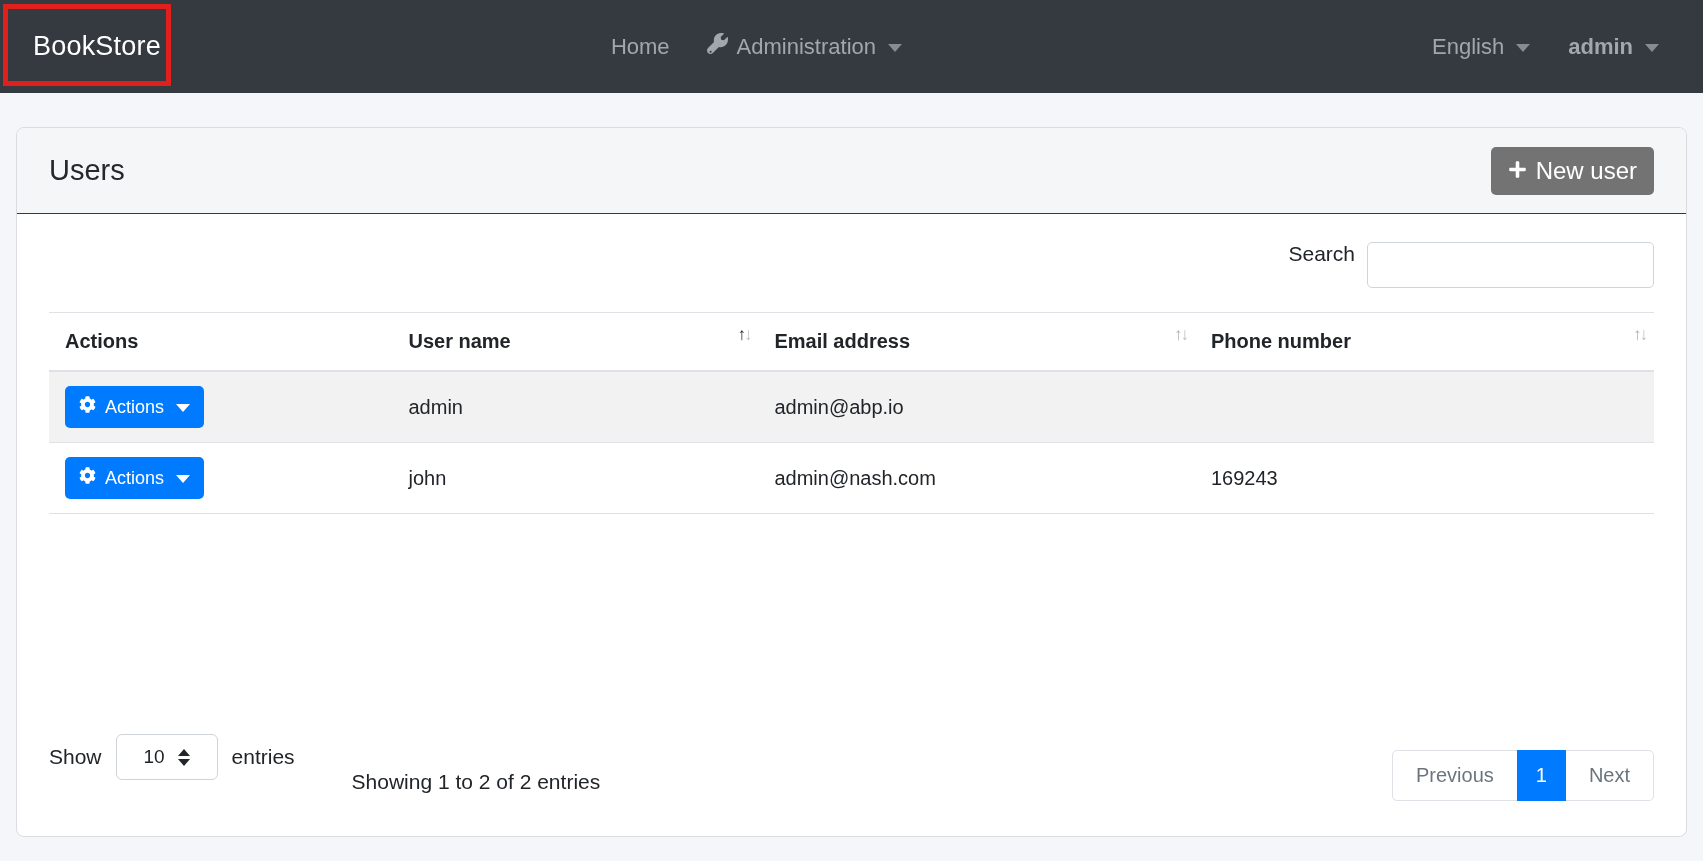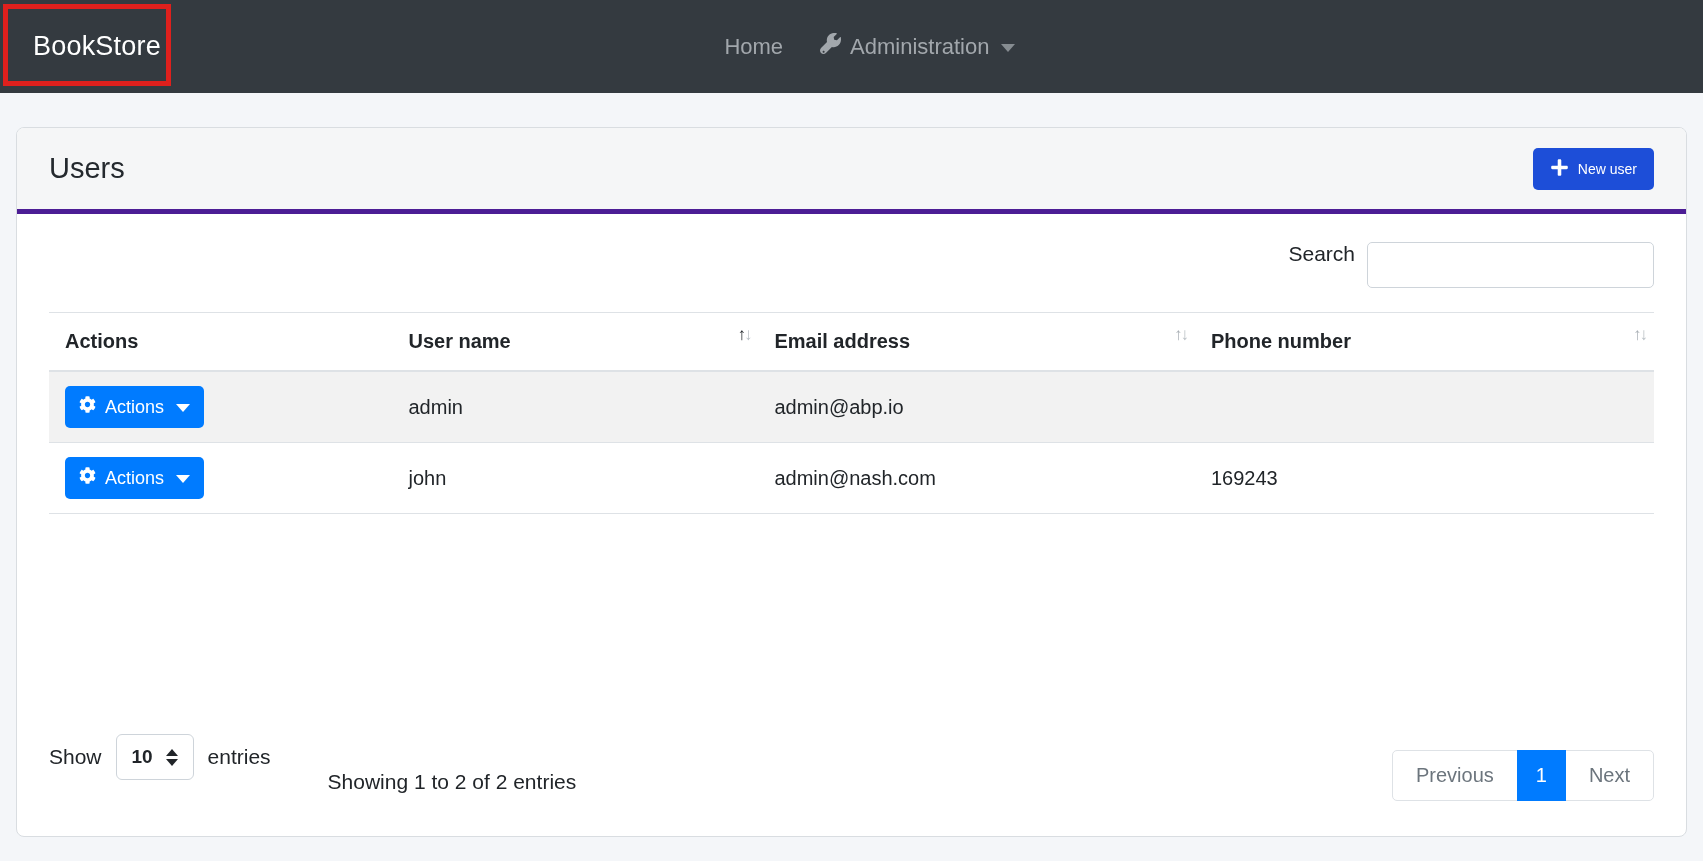--- a/index.html
+++ b/index.html
@@ -71,34 +71,34 @@
   .card {
     background: #ffffff;
     border: 1px solid #d9dde1;
     border-radius: 8px;
     height: 710px;
     overflow: hidden;
   }
   .card-header {
     height: 86px;
     background: #f5f6f7;
-    border-bottom: 5px solid #4c1d95;
+    border-bottom: 1px solid #4c1d95;
     display: flex;
     align-items: center;
     justify-content: space-between;
     padding: 0 32px;
   }
   .page-title { font-size: 29px; font-weight: 400; color: #24292e; }
   .btn-primary {
-    background: #1d4ed8;
+    background: #737373;
     color: #fff;
     border: none;
     border-radius: 5px;
     font-family: "Liberation Sans", sans-serif;
-    font-size: 14px;
+    font-size: 24px;
     display: inline-flex;
     align-items: center;
     gap: 9px;
     padding: 10px 17px;
     cursor: pointer;
   }
   .card-body {
     position: relative;
     height: 623px;
     padding: 0 32px;
@@ -181,32 +181,31 @@
     display: flex;
     align-items: flex-start;
   }
   .show-group {
     display: flex;
     align-items: center;
     gap: 14px;
     font-size: 21px;
   }
   .page-size-select {
-    width: 78px;
+    width: 102px;
     height: 46px;
     border: 1px solid #ced4da;
     border-radius: 6px;
     background: #fff;
     display: flex;
     align-items: center;
     justify-content: center;
     gap: 13px;
     font-size: 19px;
     cursor: pointer;
-    font-weight: bold;
   }
   .sel-arrows { display: flex; flex-direction: column; gap: 3px; }
   .sel-arrows i {
     width: 0; height: 0;
     border-left: 6px solid transparent;
     border-right: 6px solid transparent;
   }
   .sel-arrows .a-up { border-bottom: 7px solid #212529; }
   .sel-arrows .a-down { border-top: 7px solid #212529; }
   .entries-info {
@@ -253,20 +252,30 @@
       <span class="icon-svg">
         <svg width="21" height="21" viewBox="0 0 512 512" fill="#a2a7ac">
             <path d="M507.73 109.1c-2.24-9.03-13.54-12.09-20.12-5.51l-74.36 74.36-67.88-11.31-11.31-67.88 74.36-74.36c6.62-6.62 3.43-17.9-5.66-20.16C335.03-11.76 262.9 6.91 216.05 53.76c-44.99 44.99-59.8 108.71-44.99 166.02L24.72 366.11c-32.88 32.88-32.96 86.13-.02 119.07 32.94 32.94 86.19 32.86 119.07-.02l146.23-146.23c57.39 14.89 121.13.1 166.12-44.89 46.85-46.85 65.52-118.98 51.61-184.94zM88 480c-13.23 0-24-10.77-24-24 0-13.25 10.75-24 24-24s24 10.75 24 24c0 13.23-10.77 24-24 24z"></path>
           </svg>
       </span>
       <span>Administration</span>
       <span class="caret"></span>
     </a>
   </div>
 
+  <div class="nav-right">
+    <a class="nav-link">
+      <span>English</span>
+      <span class="caret"></span>
+    </a>
+    <a class="nav-link user-link">
+      <span>admin</span>
+      <span class="caret"></span>
+    </a>
+  </div>
 </nav>
 
 <main class="main">
   <section class="card">
     <header class="card-header">
       <h2 class="page-title">Users</h2>
       <button class="btn-primary">
         <span class="icon-svg">
           <svg width="19" height="19" viewBox="0 0 448 512" fill="#fff">
               <path d="M416 208H272V64c0-17.67-14.33-32-32-32h-32c-17.67 0-32 14.33-32 32v144H32c-17.67 0-32 14.33-32 32v32c0 17.67 14.33 32 32 32h144v144c0 17.67 14.33 32 32 32h32c17.67 0 32-14.33 32-32V304h144c17.67 0 32-14.33 32-32v-32c0-17.67-14.33-32-32-32z"></path>

